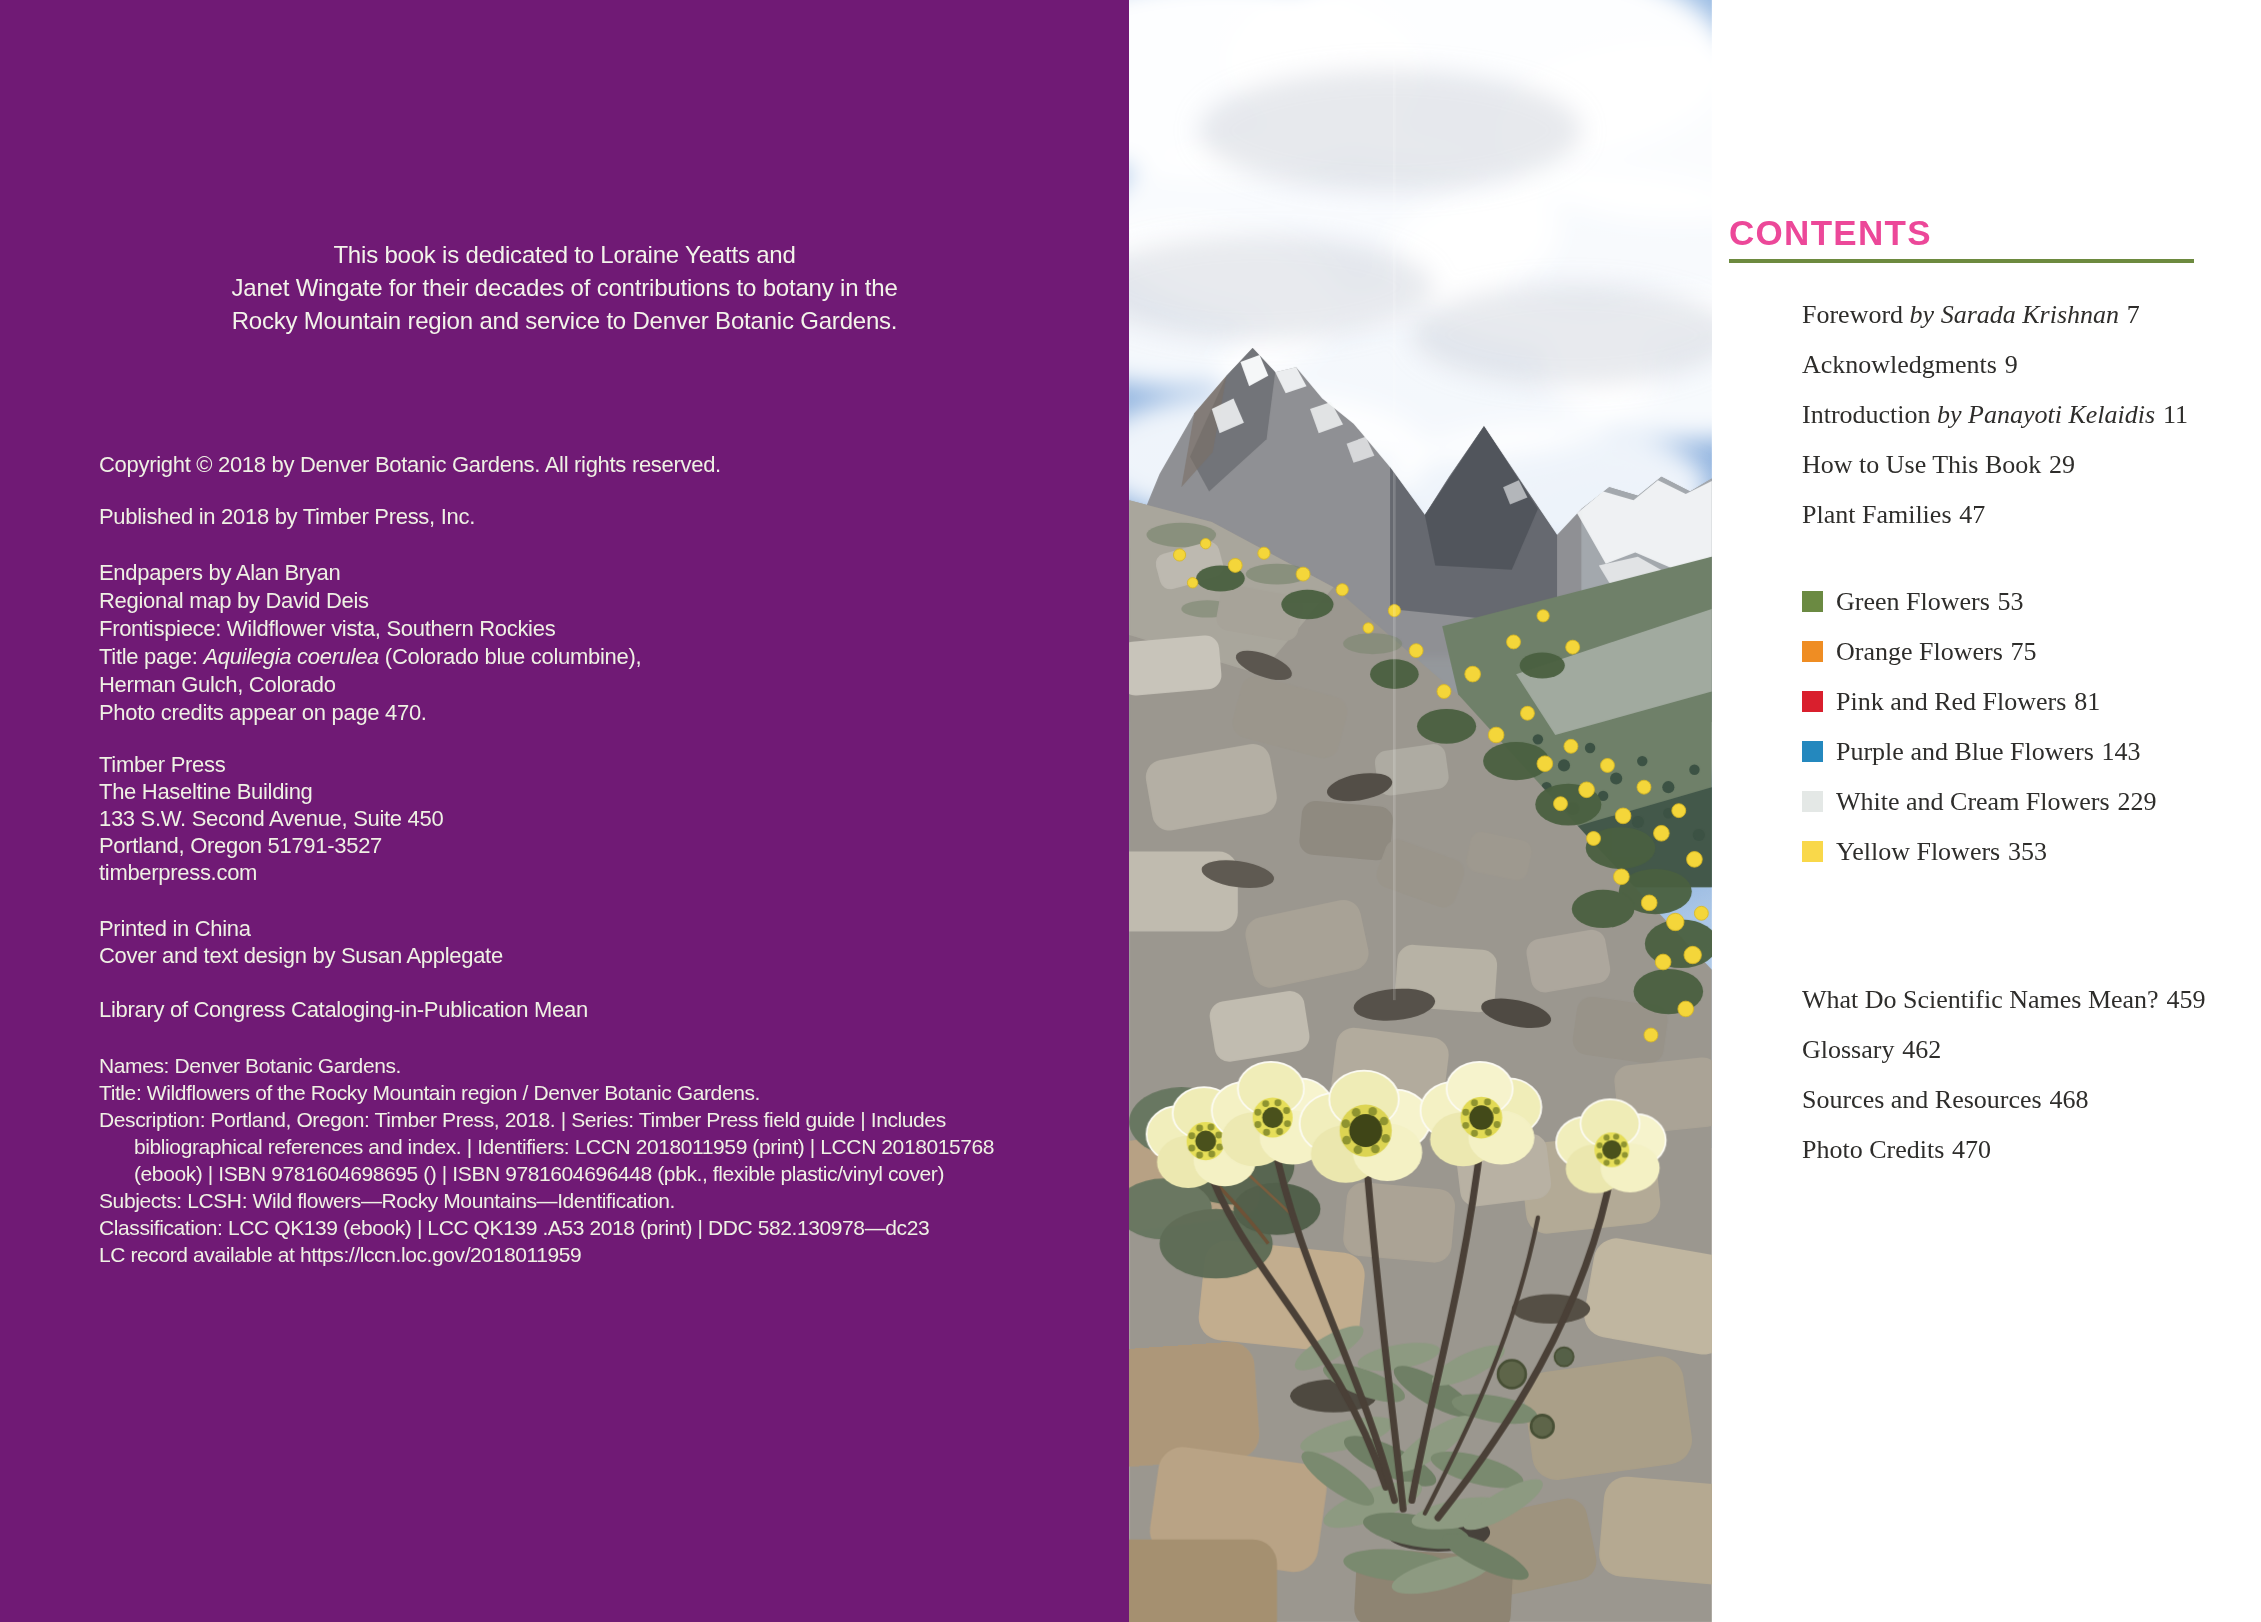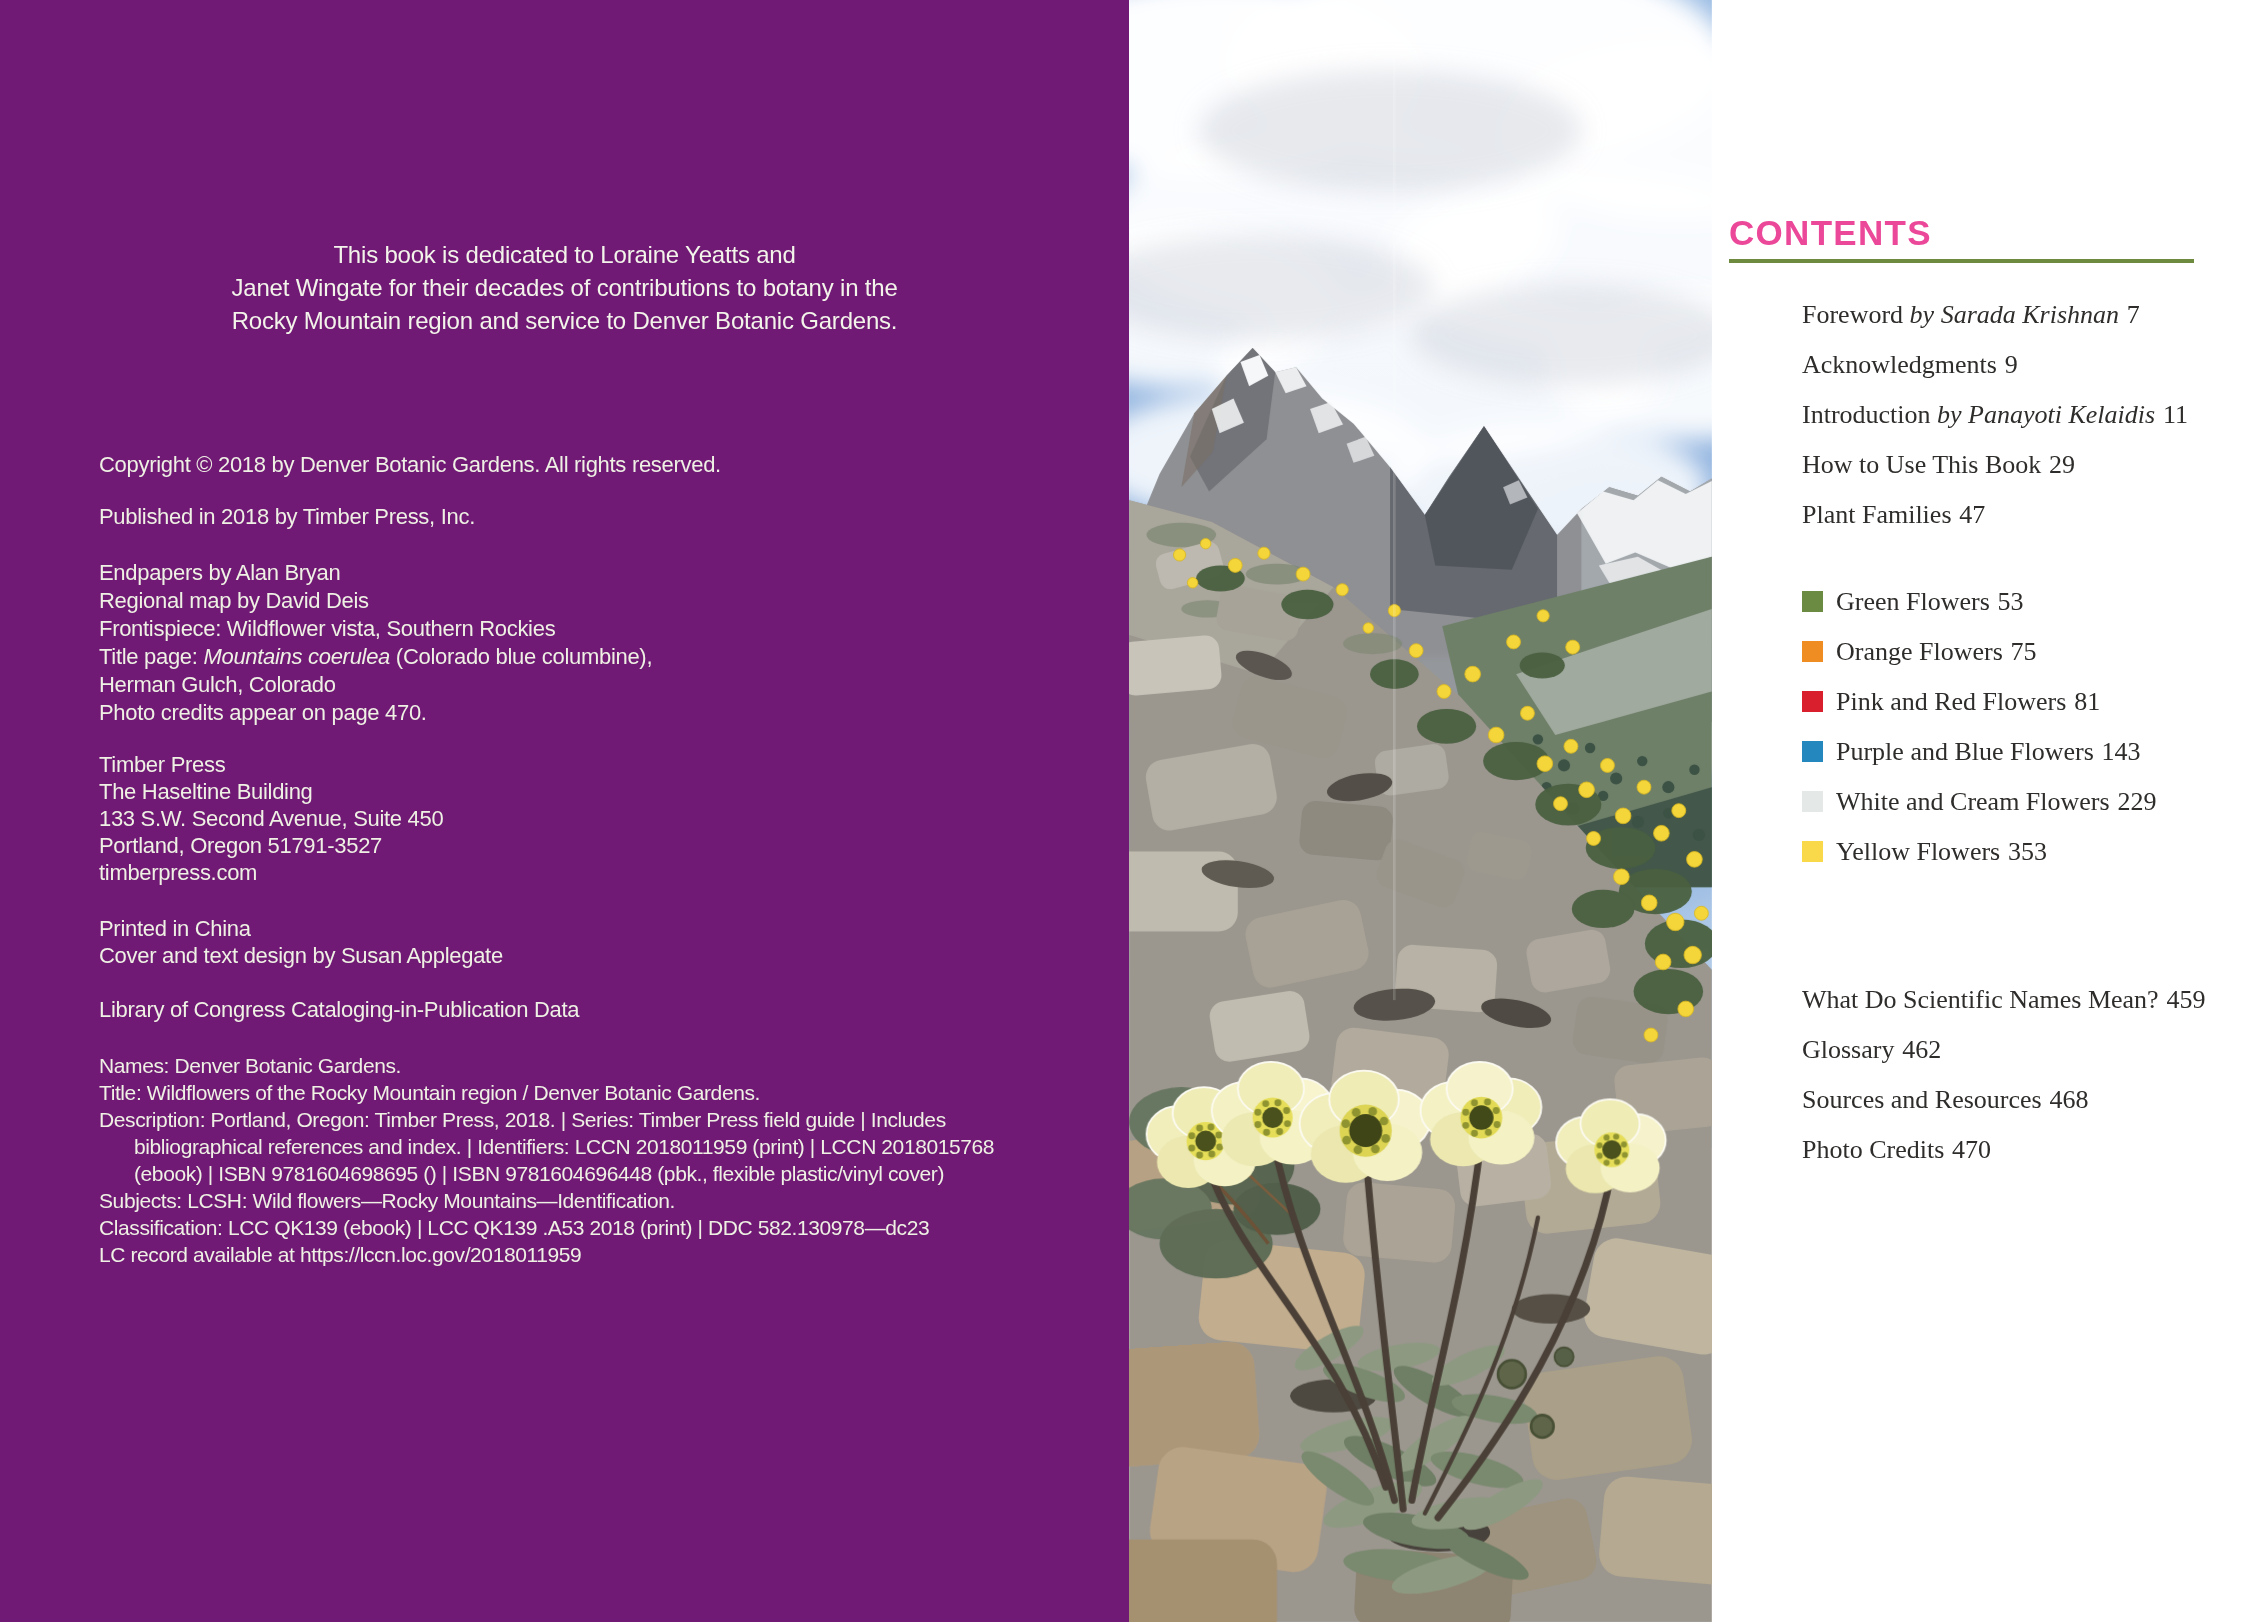--- a/index.html
+++ b/index.html
@@ -66,39 +66,39 @@
   </div>
 
   <div class="blk" style="top:451px">Copyright © 2018 by Denver Botanic Gardens. All rights reserved.</div>
 
   <div class="blk" style="top:503px">Published in 2018 by Timber Press, Inc.</div>
 
   <div class="blk" style="top:559px;line-height:28px">
     <div>Endpapers by Alan Bryan</div>
     <div>Regional map by David Deis</div>
     <div>Frontispiece: Wildflower vista, Southern Rockies</div>
-    <div><span>Title page: </span><span class="it">Mountains coerulea</span><span> (Colorado blue columbine),</span></div>
+    <div><span>Title page: </span><span class="it">Aquilegia coerulea</span><span> (Colorado blue columbine),</span></div>
     <div>Herman Gulch, Colorado</div>
     <div>Photo credits appear on page 470.</div>
   </div>
 
   <div class="blk" style="top:751px">
     <div>Timber Press</div>
     <div>The Haseltine Building</div>
     <div>133 S.W. Second Avenue, Suite 450</div>
     <div>Portland, Oregon 51791-3527</div>
     <div>timberpress.com</div>
   </div>
 
   <div class="blk" style="top:915px">
     <div>Printed in China</div>
     <div>Cover and text design by Susan Applegate</div>
   </div>
 
-  <div class="blk" style="top:996px">Library of Congress Cataloging-in-Publication Data</div>
+  <div class="blk" style="top:996px">Library of Congress Cataloging-in-Publication Mean</div>
 
   <div class="blk cip" style="top:1052px">
     <div>Names: Denver Botanic Gardens.</div>
     <div>Title: Wildflowers of the Rocky Mountain region / Denver Botanic Gardens.</div>
     <div>Description: Portland, Oregon: Timber Press, 2018. | Series: Timber Press field guide | Includes</div>
     <div class="ind">bibliographical references and index. | Identifiers: LCCN 2018011959 (print) | LCCN 2018015768</div>
     <div class="ind">(ebook) | ISBN 9781604698695 () | ISBN 9781604696448 (pbk., flexible plastic/vinyl cover)</div>
     <div>Subjects: LCSH: Wild flowers—Rocky Mountains—Identification.</div>
     <div>Classification: LCC QK139 (ebook) | LCC QK139 .A53 2018 (print) | DDC 582.130978—dc23</div>
     <div>LC record available at https://lccn.loc.gov/2018011959</div>

